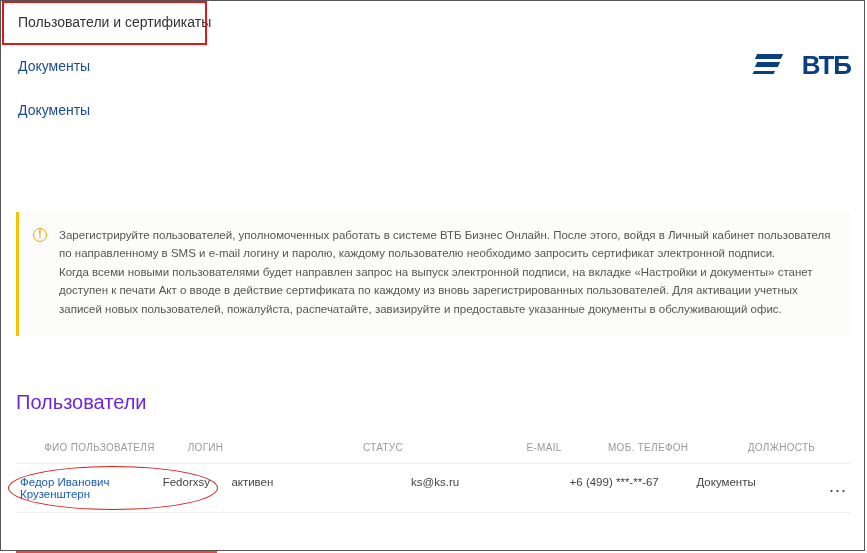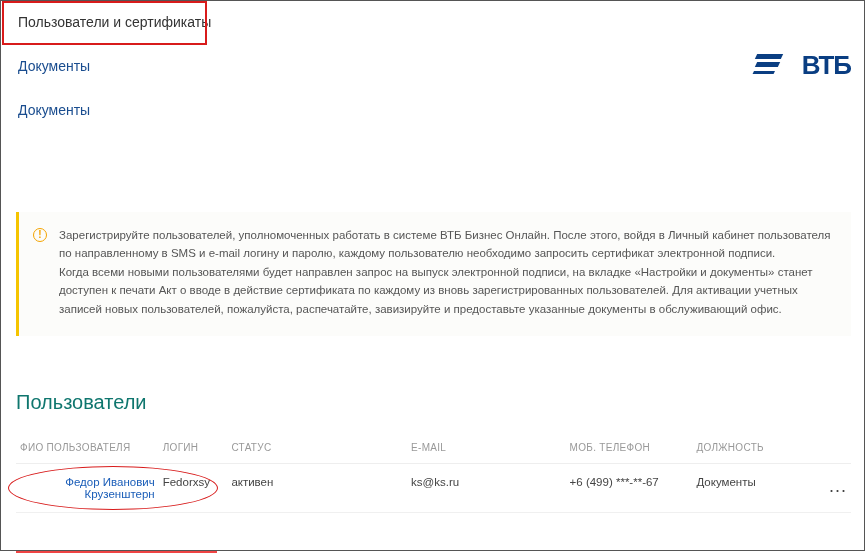--- a/index.html
+++ b/index.html
@@ -96,51 +96,50 @@
       border: 1.5px solid #f5a400;
       display: flex;
       align-items: center;
       justify-content: center;
       font-size: 10px;
       font-weight: 700;
       color: #f5a400;
     }
     .section-title {
       font-size: 20px;
-      color: #0f766e;
+      color: #6d28d9;
       margin-top: 55px;
       margin-bottom: 18px;
       font-weight: 400;
     }
     .user-table {
       width: 100%;
       border-collapse: collapse;
       font-size: 11.5px;
     }
     .user-table thead th {
-      text-align: left;
+      text-align: right;
       text-transform: uppercase;
       font-size: 10px;
       color: #999;
       font-weight: 400;
       padding: 10px 4px;
       border-bottom: 1px solid #eee;
       letter-spacing: 0.3px;
       margin-left: 47px;
     }
     .user-table tbody td {
       padding: 12px 4px;
       border-bottom: 1px solid #f0f0f0;
       vertical-align: top;
       color: #444;
     }
     .user-table .name-link {
       color: #1a5db8;
       cursor: pointer;
-      text-align: right;
     }
     .col-name { width: 135px; }
     .col-login { width: 65px; }
     .col-status { width: 170px; }
     .col-email { width: 150px; }
     .col-phone { width: 120px; }
     .col-position { width: 120px; }
     .col-actions { width: 30px; text-align: right; }
     .row-dots {
       color: #bbb;

